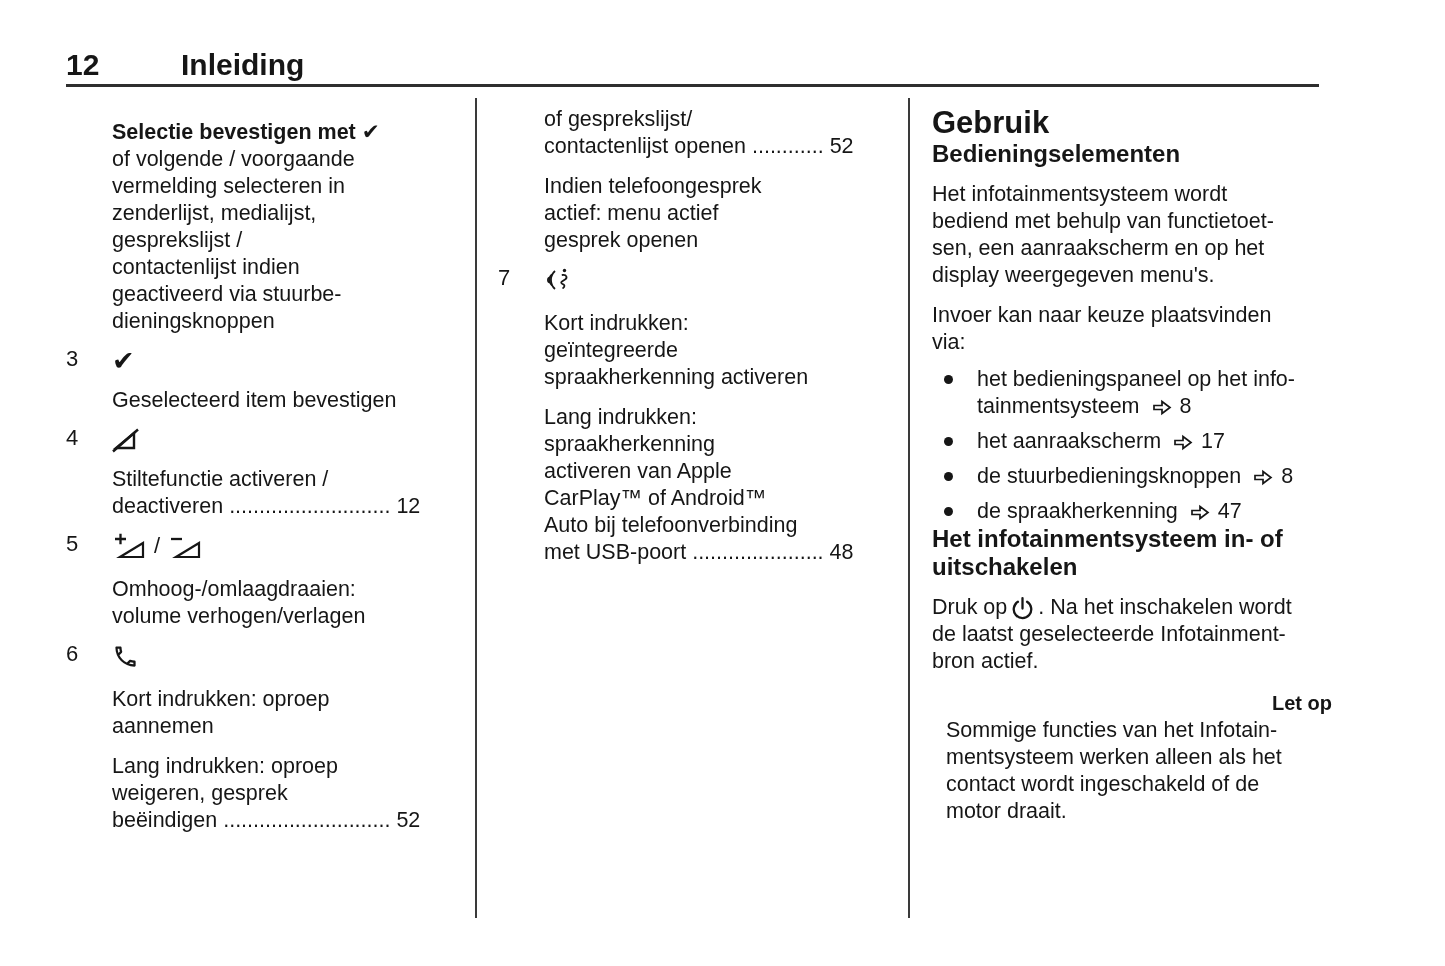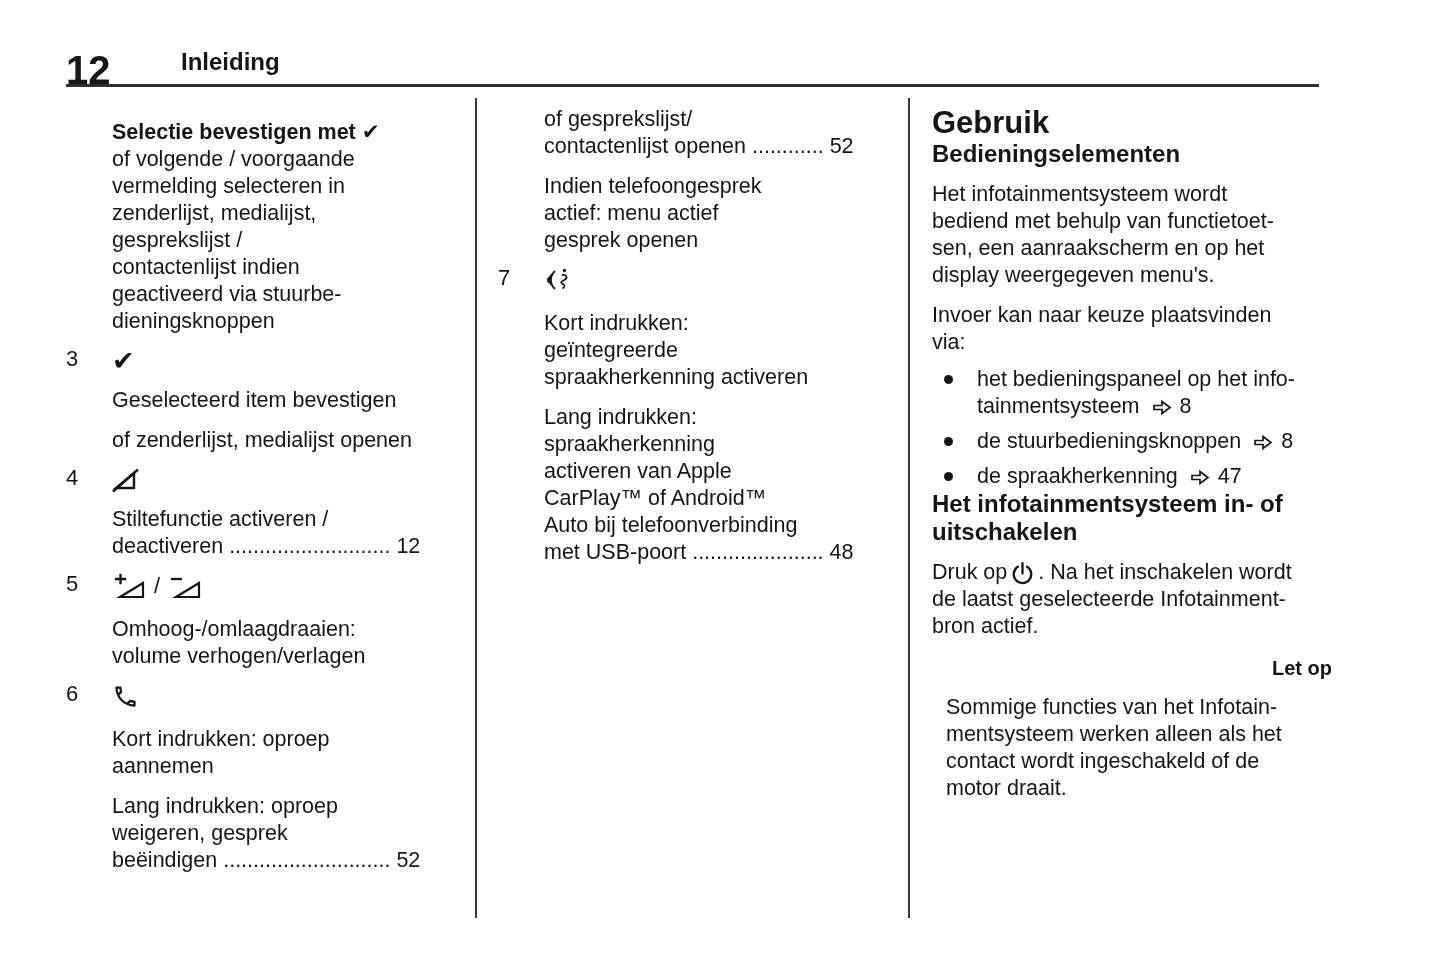--- a/index.html
+++ b/index.html
@@ -2,22 +2,22 @@
 <html><head>
 <meta charset="utf-8">
 <style>
   * { margin:0; padding:0; box-sizing:border-box; }
   html,body { width:1445px; height:966px; background:#ffffff; overflow:hidden; }
   body { font-family:"Liberation Sans","DejaVu Sans",sans-serif; color:#161616; }
 
   .page { position:relative; width:1445px; height:966px; background:#fff; }
 
   
-  .page-num { position:absolute; left:66px; top:48px; font-size:40px; font-weight:bold; }
-  .chapter  { position:absolute; left:181px; top:48px; font-size:24px; font-weight:bold;text-align:right; }
+  .page-num { position:absolute; left:66px; top:48px; font-size:30px; font-weight:bold; }
+  .chapter  { position:absolute; left:181px; top:48px; font-size:30px; font-weight:bold;text-align:right; }
   .header-rule { position:absolute; left:66px; top:84px; width:1253px; height:3px; background:#2e2e2e; }
 
   
   .vsep { position:absolute; top:98px; height:820px; width:2px; background:#3a3a3a; }
   .vsep.one { left:475px; }
   .vsep.two { left:908px; }
 
   
   .col { position:absolute; top:106px; }
   .col1 { left:66px;  width:400px; }
@@ -46,21 +46,21 @@
 
   ul.refs { list-style:none; margin-top:10px; }
   ul.refs li { position:relative; padding-left:45px; font-size:21.5px; line-height:27px; margin-top:8px; }
   .bullet-dot { position:absolute; left:12px; top:9px; width:9px; height:9px; border-radius:50%; background:#161616; }
   .ref-text { white-space:pre-line; }
   .ref-arrow { margin:0 2px 0 6px; }
   .inline-pwr { margin:0 4px; }
 
   .note { margin-top:15px; padding-left:14px; }
   .note-title { font-size:20px; font-weight:bold; line-height:27px;text-align:right; }
-  .note-body { font-size:21.5px; line-height:27px; white-space:pre-line;margin-top:12px; }
+  .note-body { font-size:21.5px; line-height:27px; white-space:pre-line; }
 </style>
 </head>
 <body>
 
 <div class="page">
 
   <div class="page-num">12</div>
   <div class="chapter">Inleiding</div>
   <div class="header-rule"></div>
 
@@ -78,21 +78,20 @@
 geactiveerd via stuurbe-
 dieningsknoppen</span>
     </div>
 
     <div class="def-item gap-sm">
       <span class="def-num">3</span>
       <div class="icon-row">
         <span class="check-glyph">✔</span>
       </div>
       <span class="body-text gap-sm">Geselecteerd item bevestigen</span>
-      <span class="body-text gap">of zenderlijst, medialijst openen</span>
     </div>
 
     <div class="def-item gap-sm">
       <span class="def-num">4</span>
       <div class="icon-row">
         <svg class="ico" width="30" height="28" viewBox="0 0 30 28">
           <path d="M4 22 L22 22 L22 7 Z" fill="none" stroke="#161616" stroke-width="2.4"></path>
           <path d="M1 25.5 L26 3.5" stroke="#161616" stroke-width="2.4"></path>
         </svg>
       </div>
@@ -179,20 +178,28 @@
         <span class="bullet-dot"></span>
         <span class="ref-text">het bedieningspaneel op het info-
 tainmentsysteem</span>
         <svg class="ico ref-arrow" width="20" height="19" viewBox="0 0 20 19">
           <polygon points="2,7.5 10,7.5 10,3.5 18,9.5 10,15.5 10,11.5 2,11.5" fill="none" stroke="#161616" stroke-width="1.7"></polygon>
         </svg>
         <span>8</span>
       </li>
       <li>
         <span class="bullet-dot"></span>
+        <span class="ref-text">het aanraakscherm</span>
+        <svg class="ico ref-arrow" width="20" height="19" viewBox="0 0 20 19">
+          <polygon points="2,7.5 10,7.5 10,3.5 18,9.5 10,15.5 10,11.5 2,11.5" fill="none" stroke="#161616" stroke-width="1.7"></polygon>
+        </svg>
+        <span>17</span>
+      </li>
+      <li>
+        <span class="bullet-dot"></span>
         <span class="ref-text">de stuurbedieningsknoppen</span>
         <svg class="ico ref-arrow" width="20" height="19" viewBox="0 0 20 19">
           <polygon points="2,7.5 10,7.5 10,3.5 18,9.5 10,15.5 10,11.5 2,11.5" fill="none" stroke="#161616" stroke-width="1.7"></polygon>
         </svg>
         <span>8</span>
       </li>
       <li>
         <span class="bullet-dot"></span>
         <span class="ref-text">de spraakherkenning</span>
         <svg class="ico ref-arrow" width="20" height="19" viewBox="0 0 20 19">

